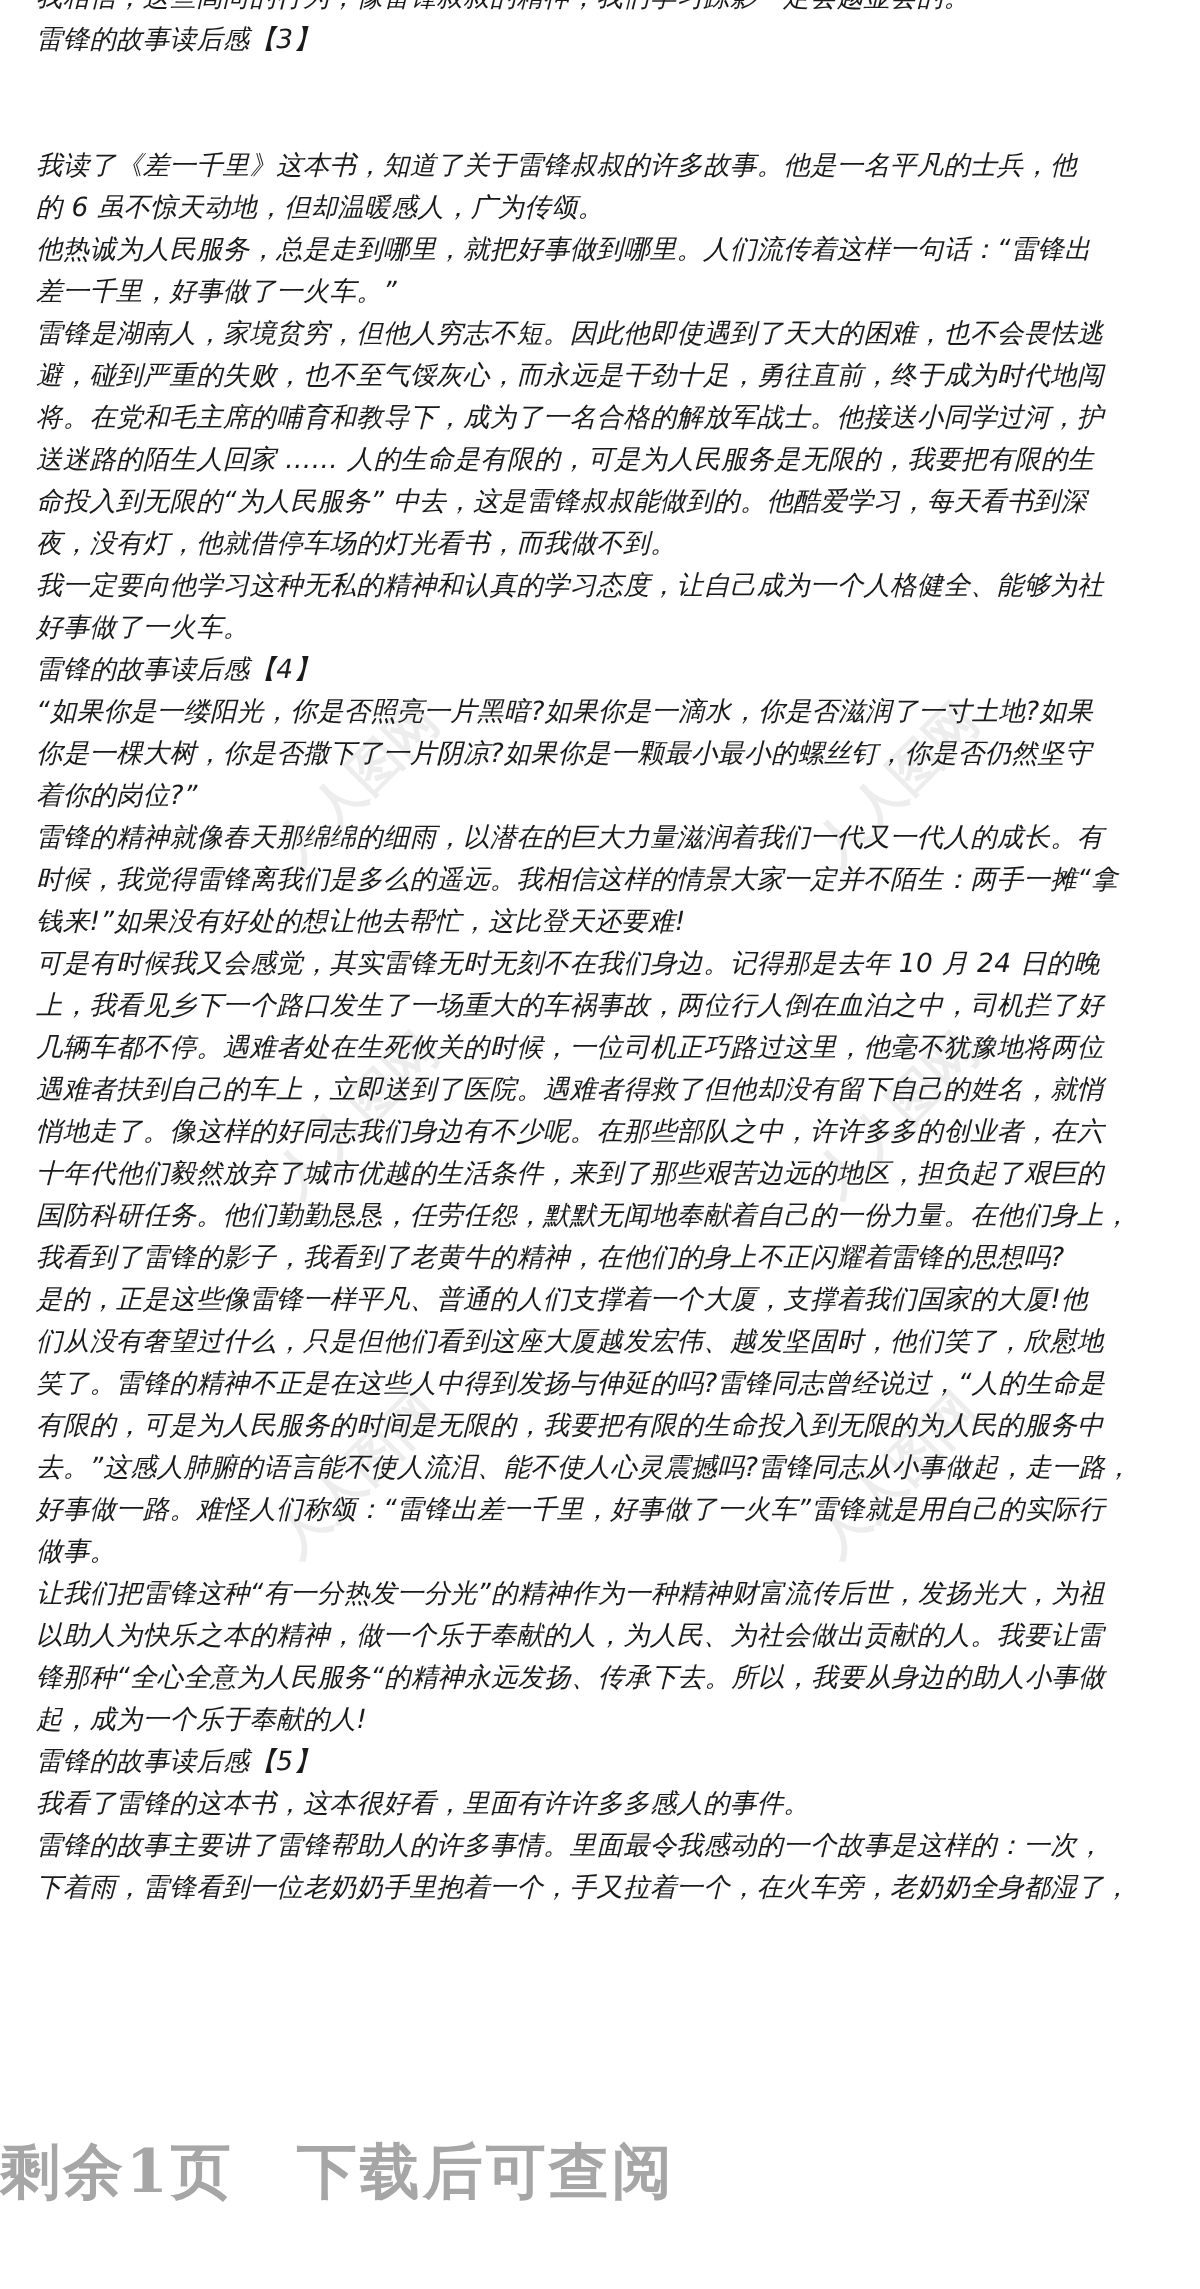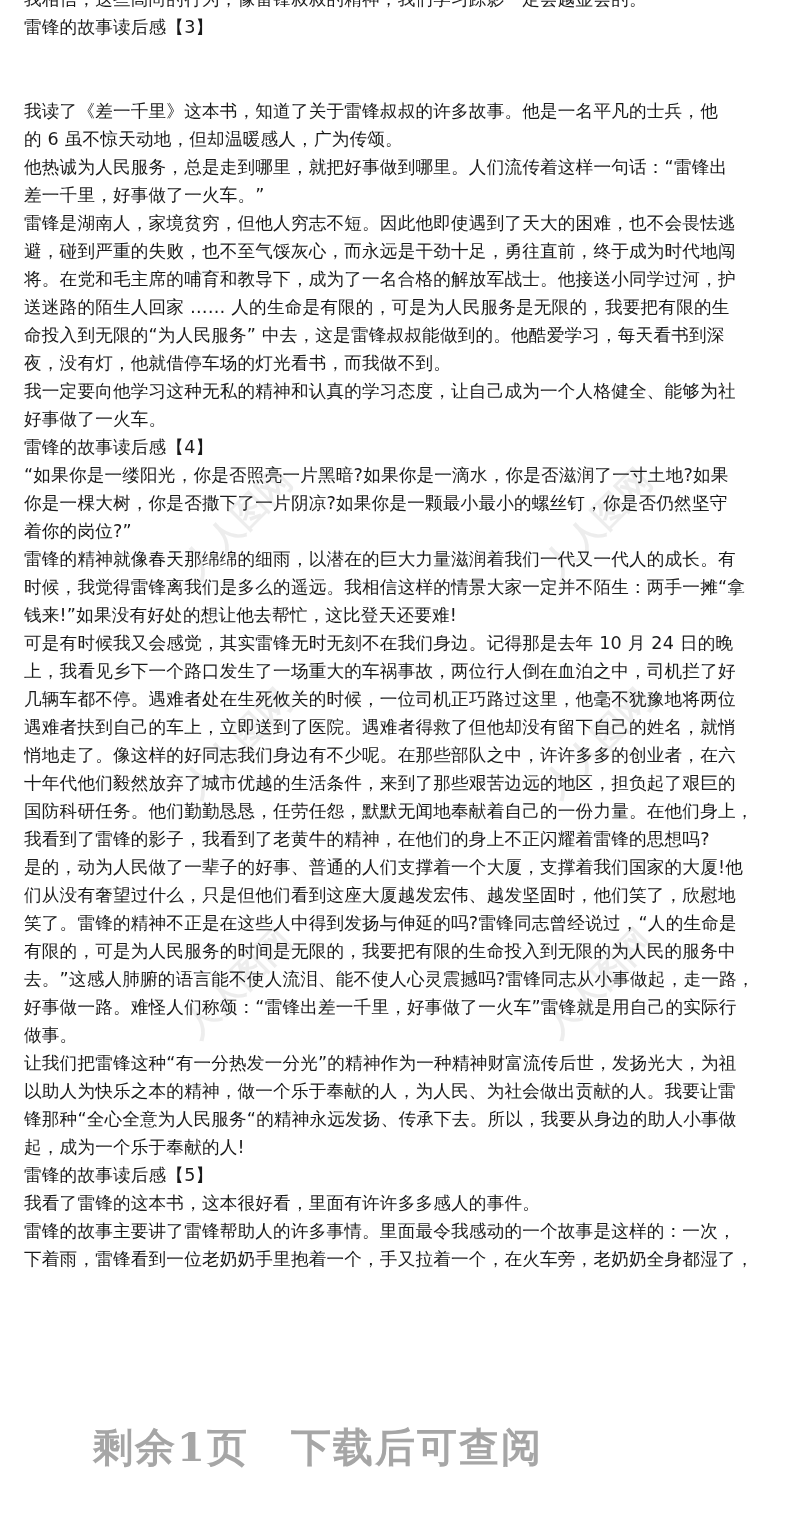--- a/index.html
+++ b/index.html
@@ -13,38 +13,38 @@
   }
   .page {
     position: absolute;
     left: 24px;
     top: -15px;
     width: 756px;
     font-size: 17.6px;
     line-height: 28px;
     letter-spacing: 0.2px;
   }
-  .line { display: block; white-space: nowrap; overflow: hidden; height: 28px; }
+  .line { display: block; white-space: nowrap; overflow: hidden; height: 28px; font-style: italic; }
   .cut-line { color: #1a1a1a; }
   .spacer { display: block; height: 56px; }
   .watermark {
     position: absolute;
     color: rgba(0,0,0,0.07);
     font-size: 34px;
     font-weight: bold;
     transform: rotate(-45deg);
     pointer-events: none;
     font-family: "DejaVu Sans", sans-serif;
   }
   .more-banner {
     position: absolute;
     left: 0;
     top: 1420px;
     width: 636px;
-    text-align: center;
+    text-align: left;
     font-family: "DejaVu Serif", "Liberation Serif", serif;
     font-weight: bold;
     font-size: 40px;
     color: #a6a6a6;
     letter-spacing: 2px;
   }
   .more-banner .gap { display: inline-block; width: 42px; }
 </style>
 </head>
 <body>
@@ -85,21 +85,21 @@
     <span class="line">时候，我觉得雷锋离我们是多么的遥远。我相信这样的情景大家一定并不陌生：两手一摊“拿</span>
     <span class="line">钱来!”如果没有好处的想让他去帮忙，这比登天还要难!</span>
     <span class="line">可是有时候我又会感觉，其实雷锋无时无刻不在我们身边。记得那是去年 10 月 24 日的晚</span>
     <span class="line">上，我看见乡下一个路口发生了一场重大的车祸事故，两位行人倒在血泊之中，司机拦了好</span>
     <span class="line">几辆车都不停。遇难者处在生死攸关的时候，一位司机正巧路过这里，他毫不犹豫地将两位</span>
     <span class="line">遇难者扶到自己的车上，立即送到了医院。遇难者得救了但他却没有留下自己的姓名，就悄</span>
     <span class="line">悄地走了。像这样的好同志我们身边有不少呢。在那些部队之中，许许多多的创业者，在六</span>
     <span class="line">十年代他们毅然放弃了城市优越的生活条件，来到了那些艰苦边远的地区，担负起了艰巨的</span>
     <span class="line">国防科研任务。他们勤勤恳恳，任劳任怨，默默无闻地奉献着自己的一份力量。在他们身上，</span>
     <span class="line">我看到了雷锋的影子，我看到了老黄牛的精神，在他们的身上不正闪耀着雷锋的思想吗?</span>
-    <span class="line">是的，动为人民做了一辈子的好事、普通的人们支撑着一个大厦，支撑着我们国家的大厦!他</span>
+    <span class="line">是的，正是这些像雷锋一样平凡、普通的人们支撑着一个大厦，支撑着我们国家的大厦!他</span>
     <span class="line">们从没有奢望过什么，只是但他们看到这座大厦越发宏伟、越发坚固时，他们笑了，欣慰地</span>
     <span class="line">笑了。雷锋的精神不正是在这些人中得到发扬与伸延的吗?雷锋同志曾经说过，“人的生命是</span>
     <span class="line">有限的，可是为人民服务的时间是无限的，我要把有限的生命投入到无限的为人民的服务中</span>
     <span class="line">去。”这感人肺腑的语言能不使人流泪、能不使人心灵震撼吗?雷锋同志从小事做起，走一路，</span>
     <span class="line">好事做一路。难怪人们称颂：“雷锋出差一千里，好事做了一火车”雷锋就是用自己的实际行</span>
     <span class="line">做事。</span>
     <span class="line">让我们把雷锋这种“有一分热发一分光”的精神作为一种精神财富流传后世，发扬光大，为祖</span>
     <span class="line">以助人为快乐之本的精神，做一个乐于奉献的人，为人民、为社会做出贡献的人。我要让雷</span>
     <span class="line">锋那种“全心全意为人民服务“的精神永远发扬、传承下去。所以，我要从身边的助人小事做</span>
     <span class="line">起，成为一个乐于奉献的人!</span>

